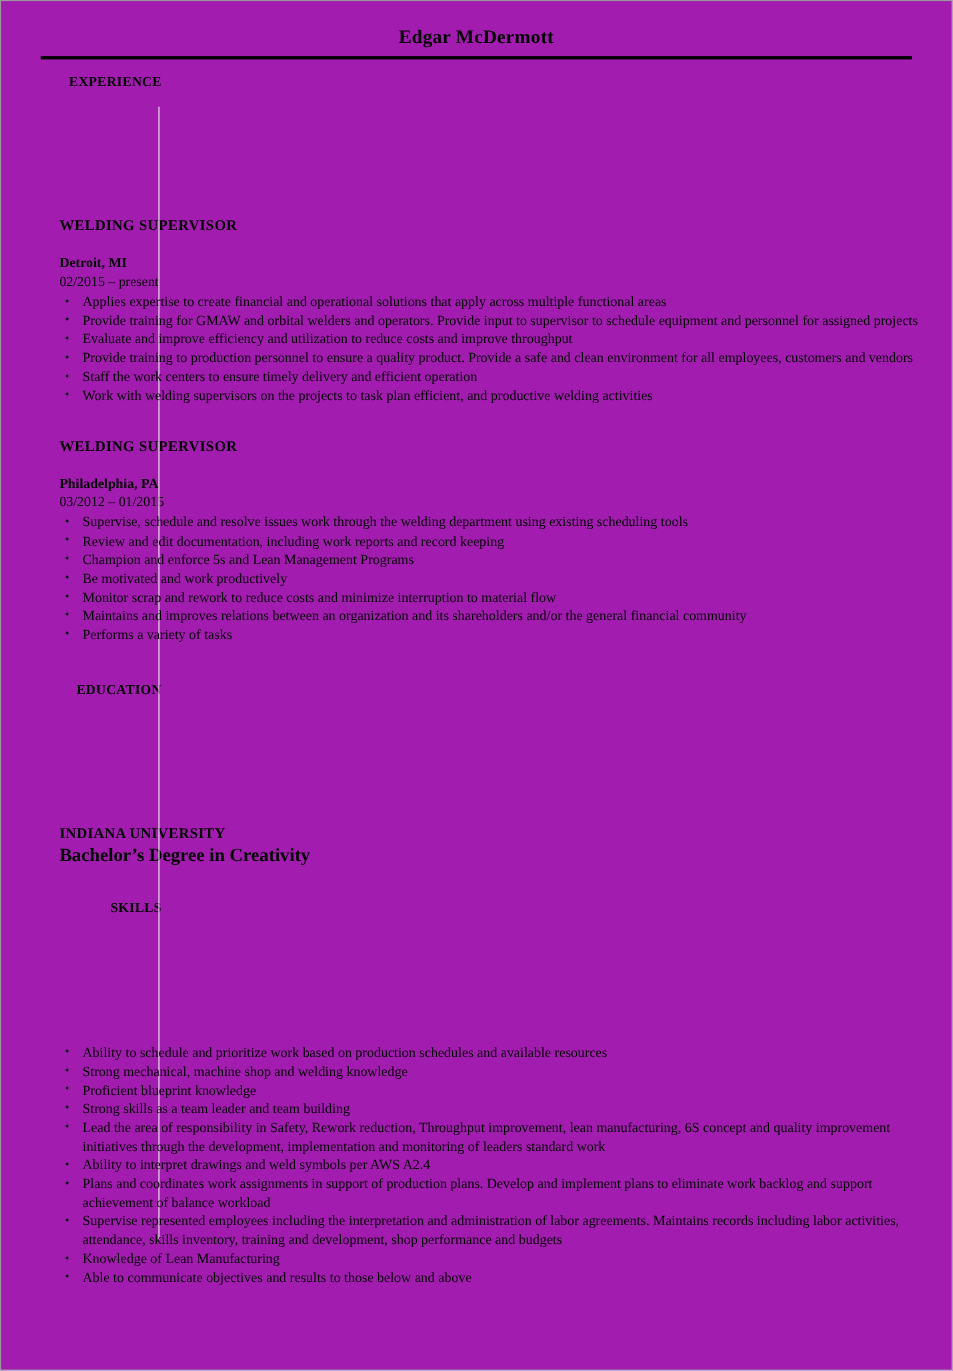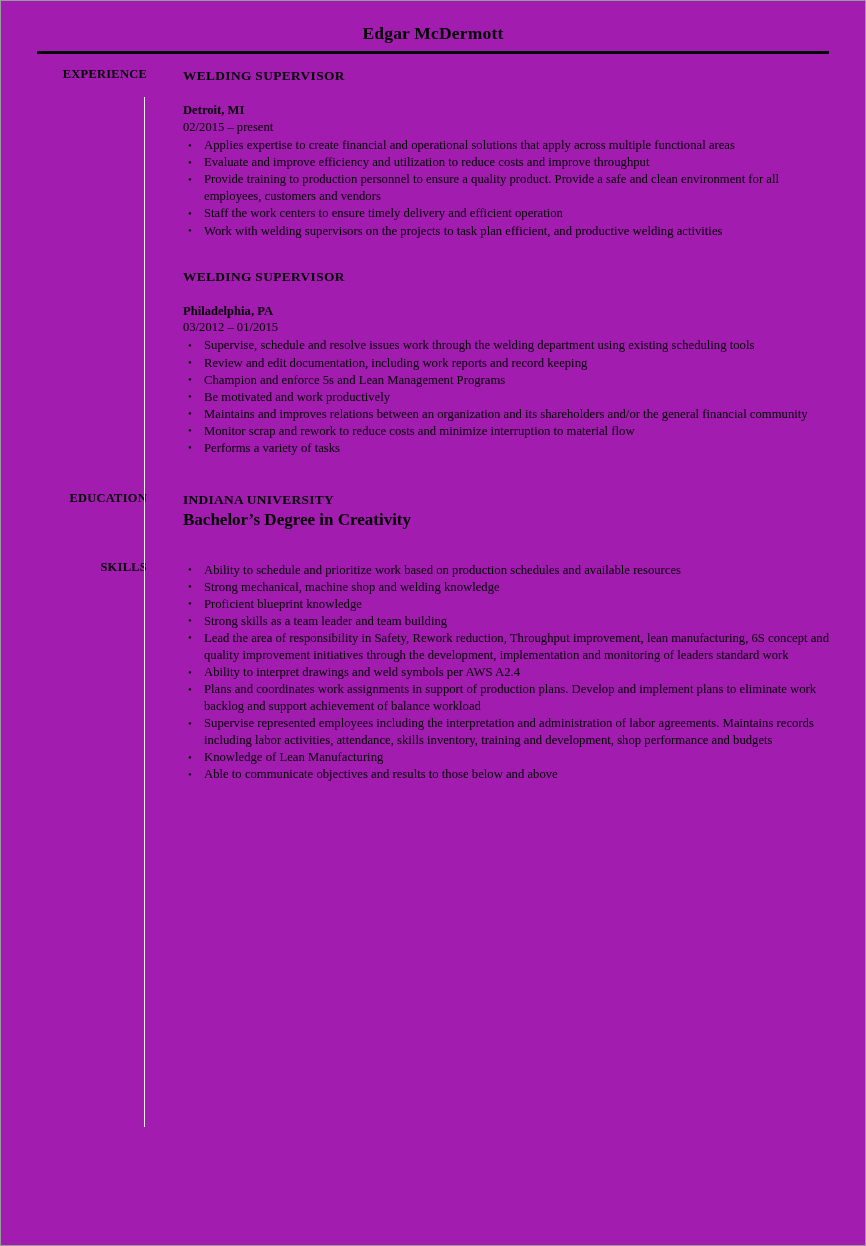--- a/index.html
+++ b/index.html
@@ -56,20 +56,21 @@
 
   
   #resume-body {
     margin-top: 13px;
     padding-left: 36px;
     padding-right: 30px;
   }
   .section-row {
     display: flex;
     align-items: flex-start;
+    flex-direction: column;
   }
   .section-label-cell {
     width: 129px;
     flex: 0 0 129px;
     box-sizing: border-box;
     padding-right: 19px;
     text-align: right;
   }
   .section-label {
     font-size: 12.4px;
@@ -163,38 +164,39 @@
         <div class="section-label">EXPERIENCE</div>
       </div>
       <div class="section-content-cell">
 
         <div class="job-block">
           <div class="job-title">WELDING SUPERVISOR</div>
           <div class="job-location">Detroit, MI</div>
           <div class="job-dates">02/2015 – present</div>
           <ul class="bullets">
             <li>Applies expertise to create financial and operational solutions that apply across multiple functional areas</li>
+            <li>Provide training for GMAW and orbital welders and operators. Provide input to supervisor to schedule equipment and personnel for assigned projects</li>
             <li>Evaluate and improve efficiency and utilization to reduce costs and improve throughput</li>
             <li>Provide training to production personnel to ensure a quality product. Provide a safe and clean environment for all employees, customers and vendors</li>
             <li>Staff the work centers to ensure timely delivery and efficient operation</li>
             <li>Work with welding supervisors on the projects to task plan efficient, and productive welding activities</li>
           </ul>
         </div>
 
         <div class="job-block">
           <div class="job-title">WELDING SUPERVISOR</div>
           <div class="job-location">Philadelphia, PA</div>
           <div class="job-dates">03/2012 – 01/2015</div>
           <ul class="bullets">
             <li>Supervise, schedule and resolve issues work through the welding department using existing scheduling tools</li>
             <li>Review and edit documentation, including work reports and record keeping</li>
             <li>Champion and enforce 5s and Lean Management Programs</li>
             <li>Be motivated and work productively</li>
+            <li>Monitor scrap and rework to reduce costs and minimize interruption to material flow</li>
             <li>Maintains and improves relations between an organization and its shareholders and/or the general financial community</li>
-            <li>Monitor scrap and rework to reduce costs and minimize interruption to material flow</li>
             <li>Performs a variety of tasks</li>
           </ul>
         </div>
 
       </div>
     </div>
 
     <div class="section-row" id="education-section">
       <div class="section-label-cell">
         <div class="section-label">EDUCATION</div>

